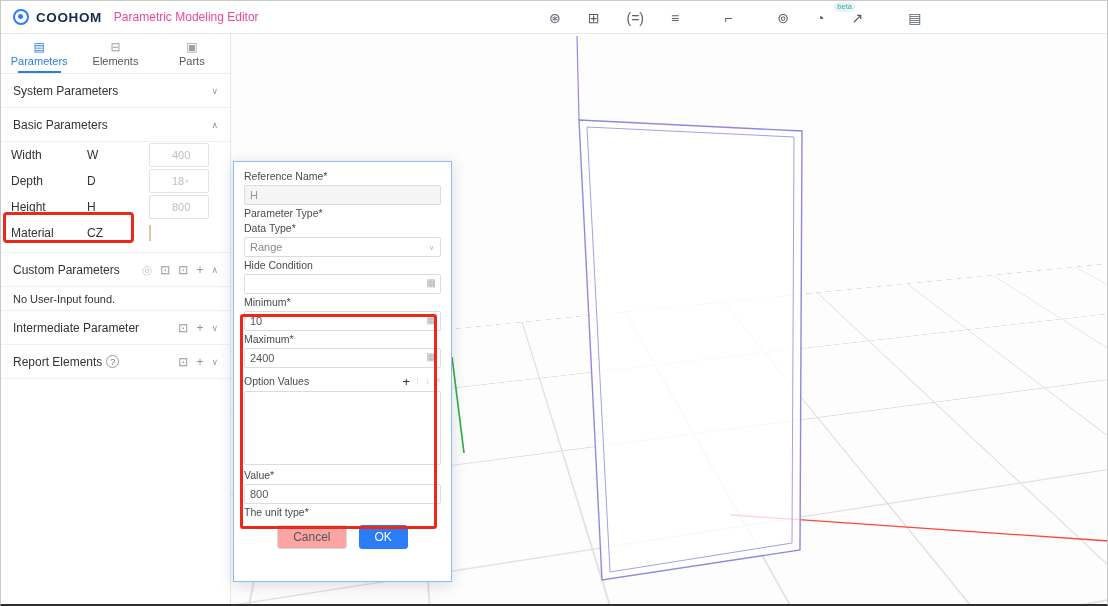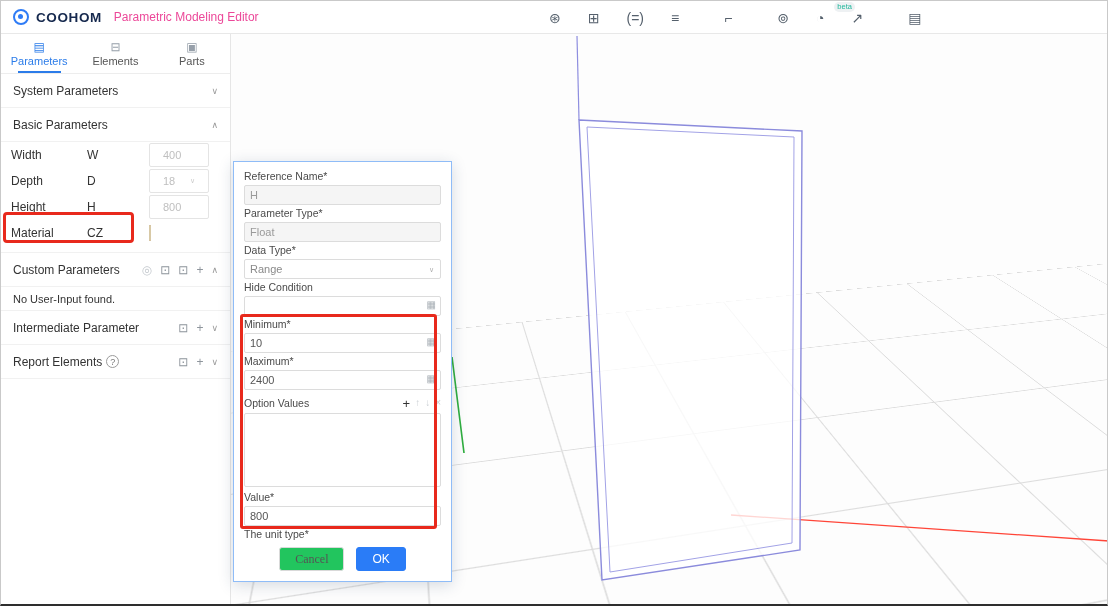--- a/index.html
+++ b/index.html
@@ -40,21 +40,21 @@
   .chev{color:#9b9b9b;font-size:9px;cursor:pointer;}
   .sec-icons{display:flex;align-items:center;gap:8px;color:#8e959c;font-size:12px;}
   .sec-icons .dim{color:#c3c8cd;}
   .param-table{padding:0 10px 6px;border-bottom:1px solid #f1f1f1;}
   .pt-head{display:flex;height:22px;align-items:center;font-size:10.5px;color:#bcbcbc;}
   .pt-row{display:flex;height:26px;align-items:center;font-size:12px;color:#333;}
   .c-name{width:76px;}
   .c-ref{width:62px;}
   .c-val{width:70px;}
   .val-box{width:60px;height:24px;border:1px solid #e4e4e4;border-radius:2px;display:flex;
-           align-items:center;justify-content:space-between;padding:0 13px;font-size:11px;
+           align-items:center;justify-content:space-between;padding:0 22px;font-size:11px;
            color:#bfbfbf;background:#fff;cursor:text;}
   .val-box .caret{font-size:7px;color:#ccc;}
   .swatch{width:18px;height:13px;border:1px solid #d8c9a6;border-radius:1px;cursor:pointer;}
   .empty-row{padding:0 12px;height:24px;display:flex;align-items:center;font-size:11px;
              color:#333;border-bottom:1px solid #f1f1f1;}
   .hl-sidebar{position:absolute;left:2px;top:178px;width:131px;height:31px;
               border:3px solid #e8291c;border-radius:4px;pointer-events:none;z-index:6;}
 
   
   .viewport{position:absolute;left:230px;top:33px;width:878px;height:573px;background:#fdfdfd;
@@ -81,21 +81,21 @@
   .sel-caret{position:absolute;right:6px;top:6px;font-size:7px;color:#b0b0b0;}
   .opt-head{display:flex;align-items:center;justify-content:space-between;margin-top:6px;height:14px;}
   .opt-icons{display:flex;align-items:center;gap:5px;}
   .opt-plus{color:#333;font-size:13px;cursor:pointer;line-height:1;}
   .opt-dim{color:#c9ced3;font-size:10px;cursor:default;line-height:1;}
   .opt-area{height:74px;border:1px solid #dcdcdc;border-radius:2px;margin-top:3px;width:100%;
             resize:none;outline:none;}
   .dlg-footer{display:flex;justify-content:center;gap:12px;margin-top:6px;}
   .btn{height:24px;padding:0 15px;border-radius:3px;font-size:12px;display:flex;
        align-items:center;cursor:pointer;}
-  .btn.cancel{border:1px solid #d9d9d9;color:#555;background:#22c55e;font-family:Liberation Serif, serif;}
+  .btn.cancel{border:1px solid #d9d9d9;color:#555;background:#fca5a5;}
   .btn.ok{background:#2a7cf7;color:#fff;border:1px solid #2a7cf7;}
   .hl-dialog{position:absolute;left:6px;top:152px;width:197px;height:215px;
              border:3px solid #e8291c;border-radius:3px;pointer-events:none;z-index:9;}
   .help-circle{width:13px;height:13px;border:1px solid #9b9b9b;border-radius:50%;font-size:9px;
                color:#777;display:inline-flex;align-items:center;justify-content:center;margin-left:4px;}
 </style>
 </head>
 <body>
 
 <div class="app">
@@ -239,23 +239,20 @@
   </div>
 
   <div class="dialog">
 
     <div class="f-label">Reference Name*</div>
     <div class="f-input disabled">
       <span>H</span>
     </div>
 
     <div class="f-label">Parameter Type*</div>
-    <div class="f-input disabled">
-      <span>Float</span>
-    </div>
 
     <div class="f-label">Data Type*</div>
     <div class="f-input">
       <span>Range</span>
       <span class="sel-caret">∨</span>
     </div>
 
     <div class="f-label">Hide Condition</div>
     <div class="f-input">
       <input value="" style="">

